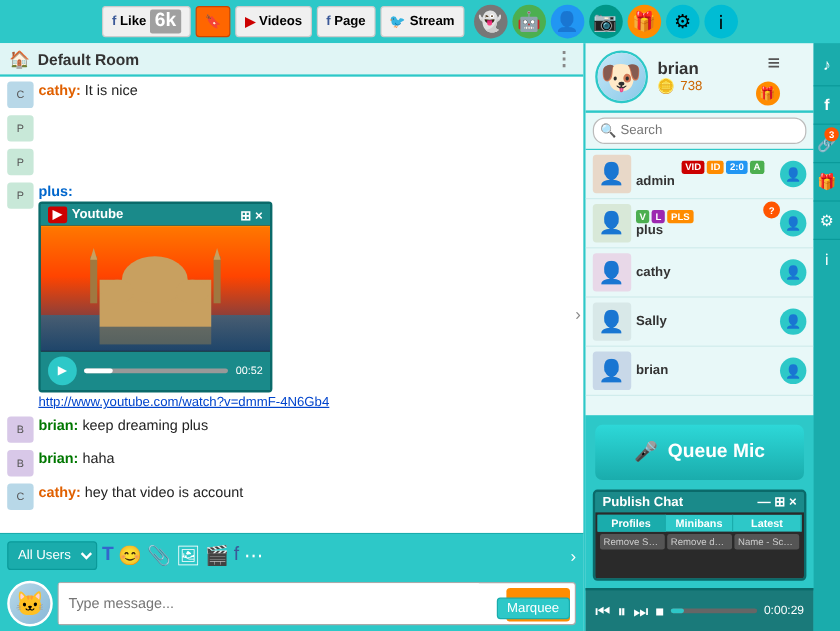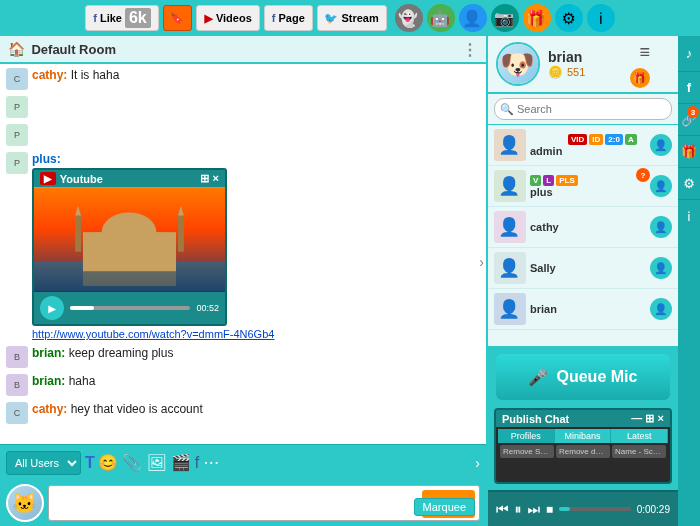--- a/index.html
+++ b/index.html
@@ -400,20 +400,21 @@
       font-weight: bold;
     }
     .pc-content {
       background: #2a2a2a;
       height: 55px;
       padding: 2px;
     }
     .pc-tabs {
       display: flex;
       background: #2dc8c8;
+      font-weight: bold;
     }
     .pc-tab {
       flex: 1;
       text-align: center;
       padding: 2px;
       font-size: 9px;
       color: white;
       border-right: 1px solid #1aacac;
       cursor: pointer;
     }
@@ -512,21 +513,21 @@
     </div>
 
     <div class="chat-area" style="height:340px;overflow-y:hidden;">
 
       <div class="chat-msg">
         <div class="chat-avatar" style="background:#b8d8e8;">
           <span style="font-size:9px;color:#555;">C</span>
         </div>
         <div class="msg-content">
           <span class="msg-user">cathy: </span>
-          <span class="msg-text">It is haha</span>
+          <span class="msg-text">It is nice</span>
         </div>
       </div>
 
       <div class="chat-msg">
         <div class="chat-avatar" style="background:#c8e8d8;">
           <span style="font-size:9px;color:#555;">P</span>
         </div>
       </div>
 
       <div class="chat-msg">
@@ -650,20 +651,21 @@
       <span style="margin-left:auto;color:white;cursor:pointer;font-size:14px;">›</span>
     </div>
 
     <div class="chat-input-area">
       <div class="user-avatar-small">
         <div style="width:100%;height:100%;background:linear-gradient(135deg,#b8d8e8,#88b8d8);display:flex;align-items:center;justify-content:center;border-radius:50%;">
           <span style="font-size:20px;">🐱</span>
         </div>
       </div>
       <div class="chat-input-box">
+        <input type="text" style="width: calc(100% - 80px); height: 100%; border: none; outline: none; padding: 4px 8px; font-size: 12px;" placeholder="Type message...">
         <button class="send-btn">Send</button>
         <button class="marquee-btn">Marquee</button>
       </div>
     </div>
   </div>
 
   <div class="right-panel" style="position:relative;">
 
     <div style="position:absolute;right:0;top:0;width:22px;height:100%;background:#1aacac;z-index:10;display:flex;flex-direction:column;align-items:center;gap:0;">
       <div style="height:36px;display:flex;align-items:center;justify-content:center;width:22px;border-bottom:1px solid #0a9a9a;cursor:pointer;color:white;font-size:13px;">♪</div>
@@ -684,21 +686,21 @@
       <div class="user-header">
         <div class="user-main-avatar">
           <div style="width:100%;height:100%;background:linear-gradient(135deg,#c8e8f8,#88c8e8);display:flex;align-items:center;justify-content:center;">
             <span style="font-size:28px;">🐶</span>
           </div>
         </div>
         <div class="user-info">
           <div class="user-name">brian</div>
           <div class="user-points">
             <span class="coin-icon">🪙</span>
-            <span>551</span>
+            <span>738</span>
           </div>
         </div>
         <div style="position:absolute;right:28px;top:6px;">
           <span style="font-size:18px;cursor:pointer;color:#555;">≡</span>
         </div>
         <div style="position:absolute;right:28px;bottom:4px;background:#ff8c00;color:white;width:20px;height:20px;border-radius:50%;display:flex;align-items:center;justify-content:center;font-size:11px;cursor:pointer;">🎁</div>
       </div>
 
       <div class="search-bar">
         <div class="search-wrap">

